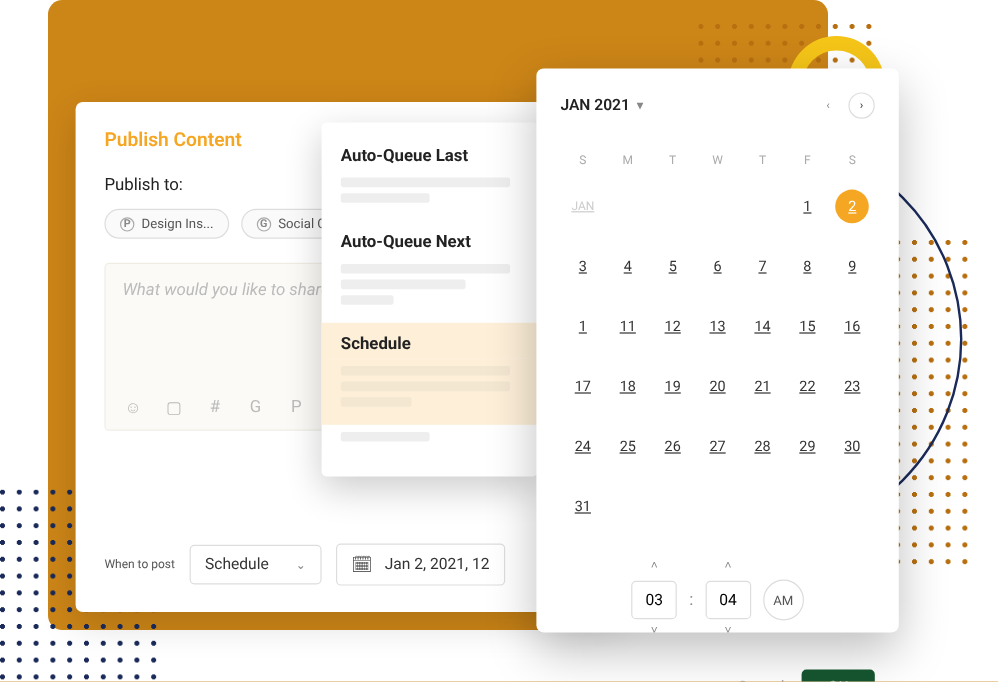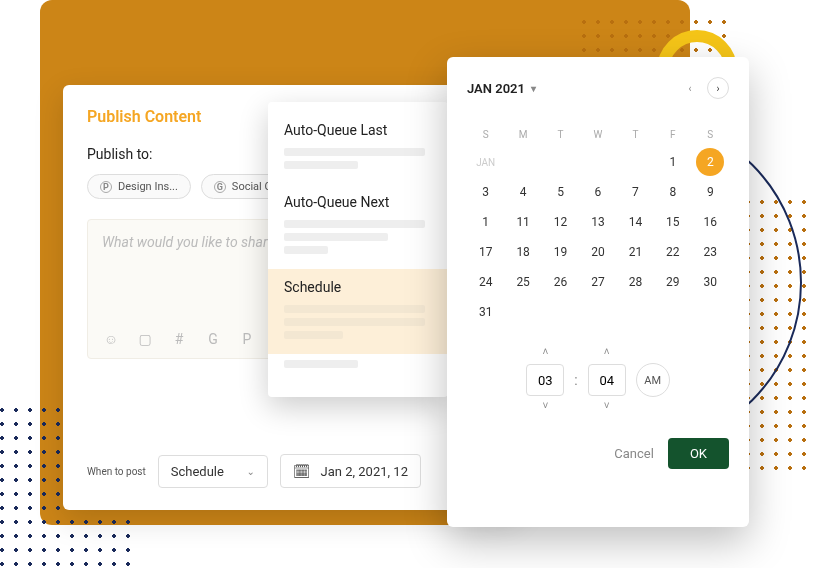--- a/index.html
+++ b/index.html
@@ -84,21 +84,21 @@
   .panel-dropdown {
     position: absolute;
     left: 268px; top: 102px;
     width: 180px;
     background: #fff;
     border-radius: 4px;
     box-shadow: 0 10px 30px rgba(0,0,0,0.2);
     z-index: 3;
     padding: 10px 0 14px 0;
   }
-  .dd-item { padding: 10px 16px 4px 16px; font-size: 14px; font-weight: 400; color:#222;}
+  .dd-item { padding: 10px 16px 4px 16px; font-size: 14px; font-weight: 700; color:#222;}
   .dd-item.selected { background: #fdefd8;}
   .dd-bars { padding: 6px 16px 10px 16px;}
   .bar { height: 8px; background: #eee; border-radius: 2px; margin-bottom: 5px;}
   .bar.w70 { width: 70%;} .bar.w50{width:50%;} .bar.w95{width:95%;} .bar.sel{background:#f3e7d2;}
 
   
   .panel-cal {
     position: absolute;
     left: 447px; top: 57px;
     width: 302px; height: 470px;
@@ -108,21 +108,21 @@
     z-index: 5;
     padding: 20px;
   }
   .cal-header { display:flex; align-items:center; justify-content:space-between; margin-bottom: 24px;}
   .cal-month { font-size: 13px; font-weight:600; color:#222; display:flex; align-items:center; gap:6px;}
   .cal-nav { display:flex; gap:6px;}
   .cal-nav-btn { width:22px; height:22px; border-radius:50%; display:flex; align-items:center; justify-content:center; font-size:10px; color:#888; border:1px solid transparent;}
   .cal-nav-btn.active { border-color:#ddd; color:#333;}
   .cal-grid { display:grid; grid-template-columns: repeat(7, 1fr); gap: 2px 0; text-align:center;}
   .cal-dow { font-size:10px; color:#aaa; padding: 6px 0;}
-  .cal-day { font-size:12px; color:#333; padding: 8px 0; border-radius:50%; width:28px; height:28px; margin: 0 auto; display:flex; align-items:center; justify-content:center;}
+  .cal-day { font-size:12px; color:#333; padding: 8px 0; border-radius:50%; width:28px; height:28px; margin: 10px auto; display:flex; align-items:center; justify-content:center;text-decoration:underline;}
   .cal-day.muted { color:#ccc; font-size:10px;}
   .cal-day.selected { background: #f5a623; color:#fff;}
   .cal-time { display:flex; align-items:center; justify-content:center; gap: 10px; margin-top: 20px;}
   .spinner { display:flex; flex-direction:column; align-items:center; gap:4px;}
   .spin-btn { font-size:10px; color:#888; height:14px; cursor:pointer;}
   .spin-val { border:1px solid #ddd; border-radius:4px; width:38px; height:32px; display:flex; align-items:center; justify-content:center; font-size:13px;}
   .ampm { border:1px solid #ddd; border-radius:50%; width:34px; height:34px; display:flex; align-items:center; justify-content:center; font-size:11px; color:#555;}
   .colon { font-size:14px; color:#888; align-self:center; padding-top:0;}
   .cal-actions { display:flex; justify-content:flex-end; gap:14px; margin-top: 24px; align-items:center;}
   .btn-cancel { font-size:13px; color:#888; background:none; border:none;}

